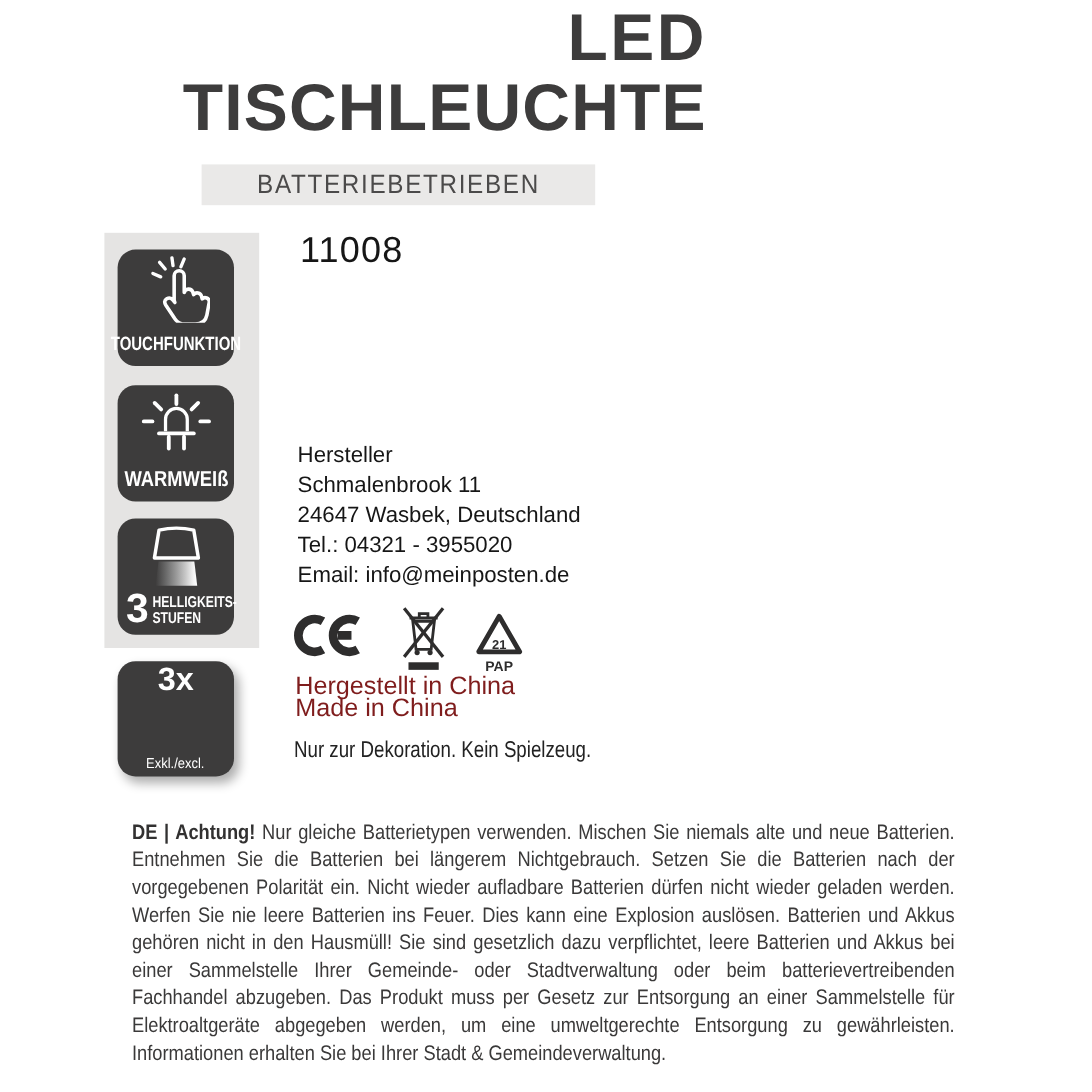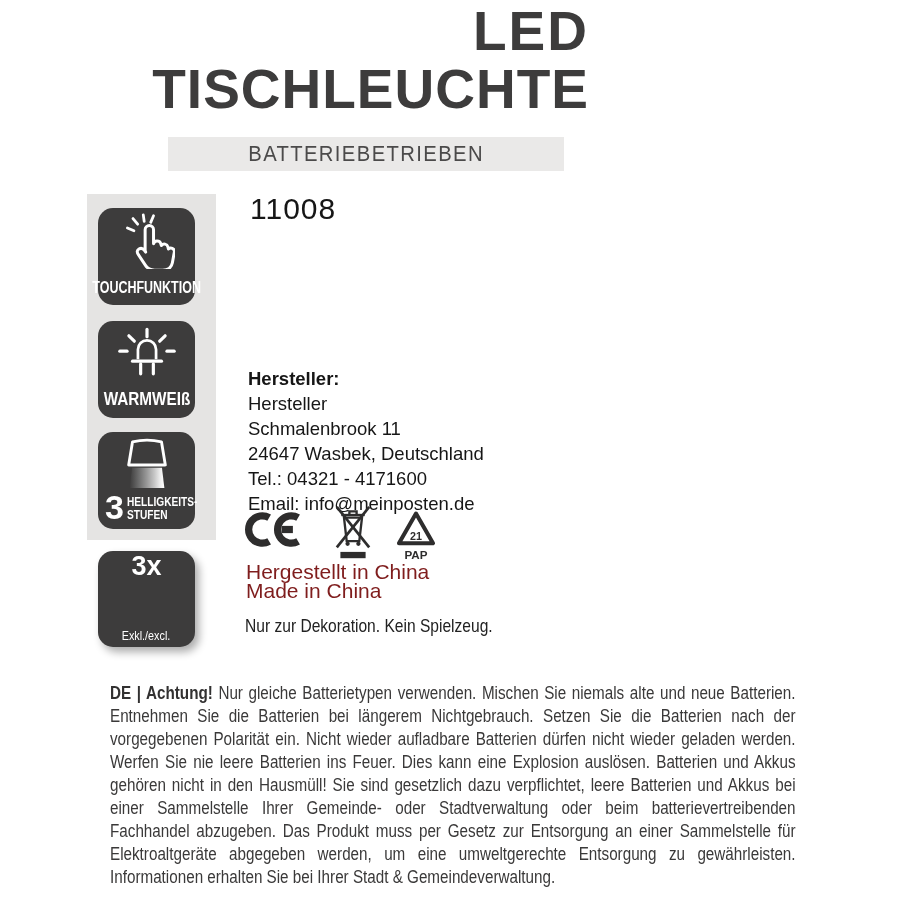--- a/index.html
+++ b/index.html
@@ -5,21 +5,21 @@
   html,body{margin:0;padding:0;background:#fff;}
   .page{
     position:relative;width:910px;height:910px;background:#ffffff;
     overflow:hidden;font-family:"Liberation Sans",sans-serif;
   }
   
   .title-block{position:absolute;left:89px;top:1px;width:500px;text-align:right;
     color:#3d3c3c;font-weight:bold;}
   .title-line1{font-size:55px;line-height:60px;letter-spacing:2px;}
   .title-line2{font-size:55px;line-height:57px;letter-spacing:1px;}
-  .subtitle-box{position:absolute;left:168px;top:137px;width:396px;height:34px;
+  .subtitle-box{position:absolute;left:168px;top:137px;width:328px;height:34px;
     background:#eae9e8;display:flex;align-items:center;justify-content:center;}
   .subtitle-box span{font-size:22px;letter-spacing:1.5px;color:#4b4a4a;
     transform:scaleX(.92);white-space:nowrap;}
   .product-number{position:absolute;left:250px;top:192px;font-size:30px;
     color:#161616;letter-spacing:1px;}
   
   .strip{position:absolute;left:87px;top:194px;width:129px;height:346px;background:#e5e4e3;}
   .badge{position:absolute;left:98px;width:97px;height:97px;background:#3d3c3c;
     border-radius:15px;color:#fff;display:flex;flex-direction:column;align-items:center;}
   .badge1{top:208px}.badge2{top:321px}.badge3{top:432px}
@@ -138,25 +138,24 @@
       <rect x="10" y="11" width="13" height="4.5" fill="#3d3c3c"></rect>
       <rect x="55" y="11" width="13" height="4.5" fill="#3d3c3c"></rect>
       <rect x="59.2" y="6.8" width="4.5" height="13" fill="#3d3c3c"></rect>
     </svg>
     <div class="b4l1">Exkl./excl.</div>
     <div class="b4l2">3x AAA 1,5V</div>
     <div class="b4l3">Batterie/battery</div>
   </div>
 
   <div class="manufacturer">
-    <div class="m-head">Hersteller:</div>
     <div>Hersteller</div>
     <div>Schmalenbrook 11</div>
     <div>24647 Wasbek, Deutschland</div>
-    <div>Tel.: 04321 - 4171600</div>
+    <div>Tel.: 04321 - 3955020</div>
     <div>Email: info@meinposten.de</div>
   </div>
 
   <div class="symbols">
     <svg class="sym-ce" width="66" height="37" viewBox="0 0 82 46">
       <g stroke="#2e2d2d" stroke-width="9" fill="none">
         <path d="M32.5 8.3 A17 17 0 1 0 32.5 37.7"></path>
         <path d="M68.5 8.3 A17 17 0 1 0 68.5 37.7"></path>
         <path d="M48 23 H62"></path>
       </g>

